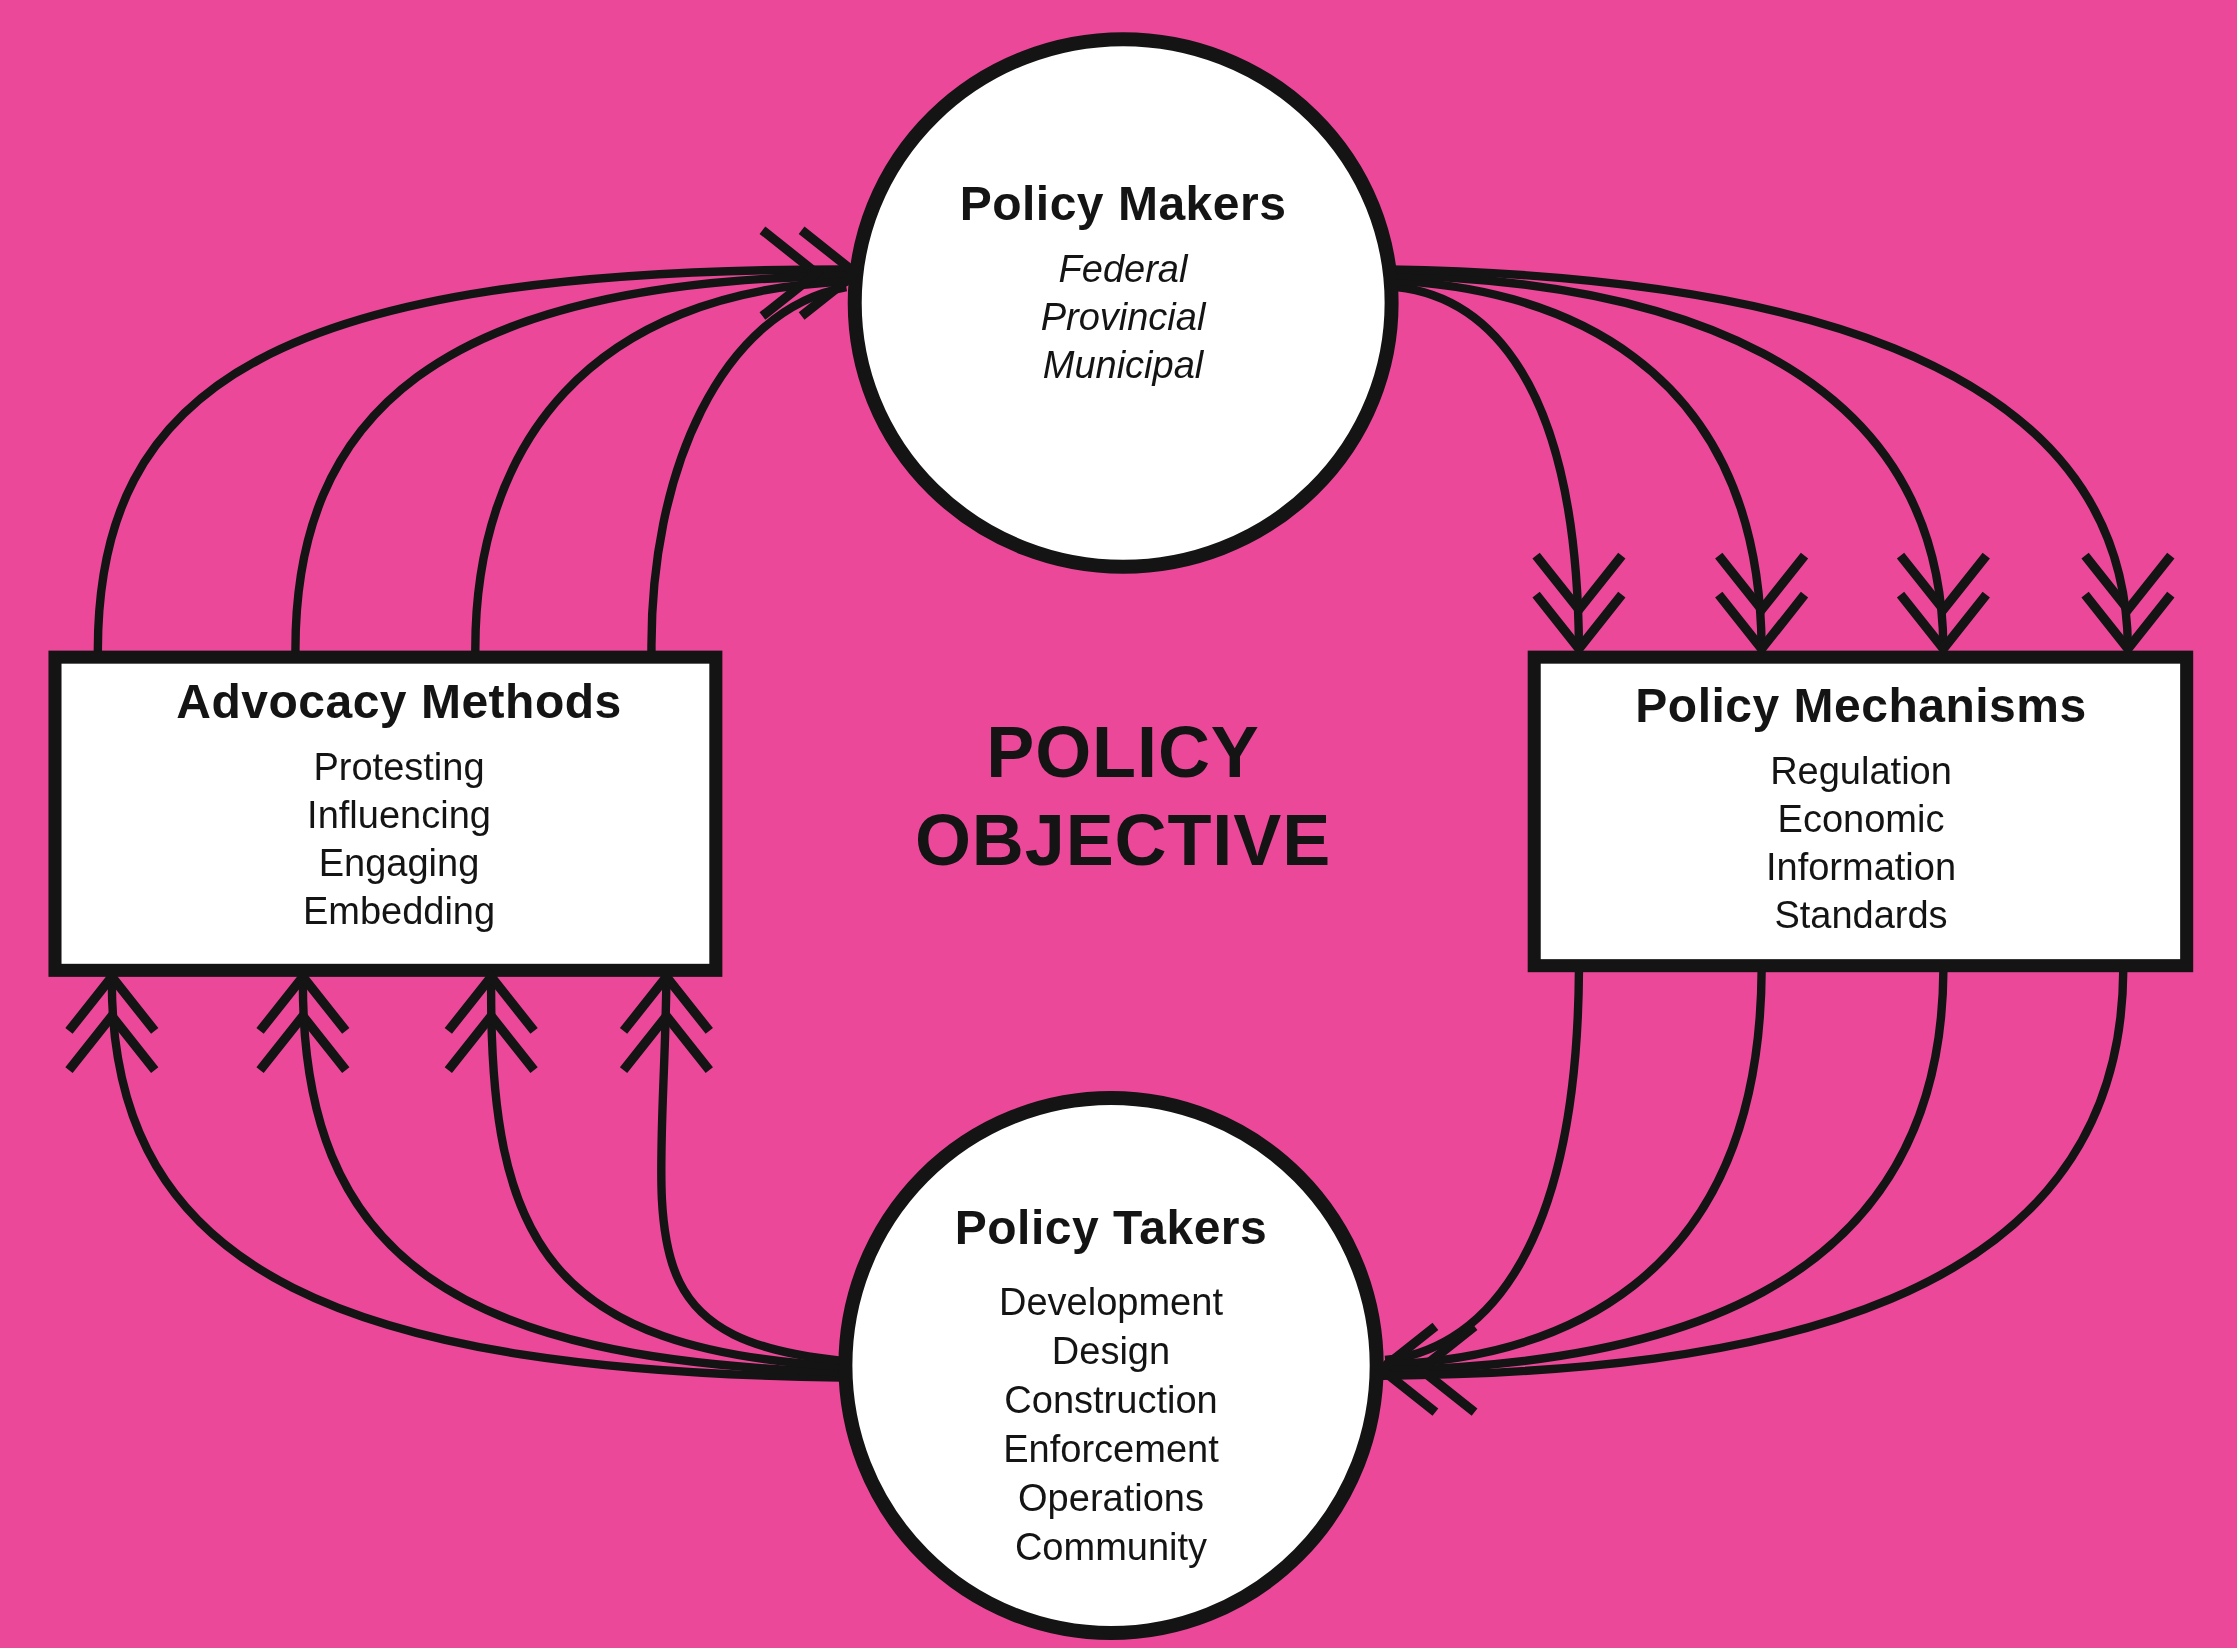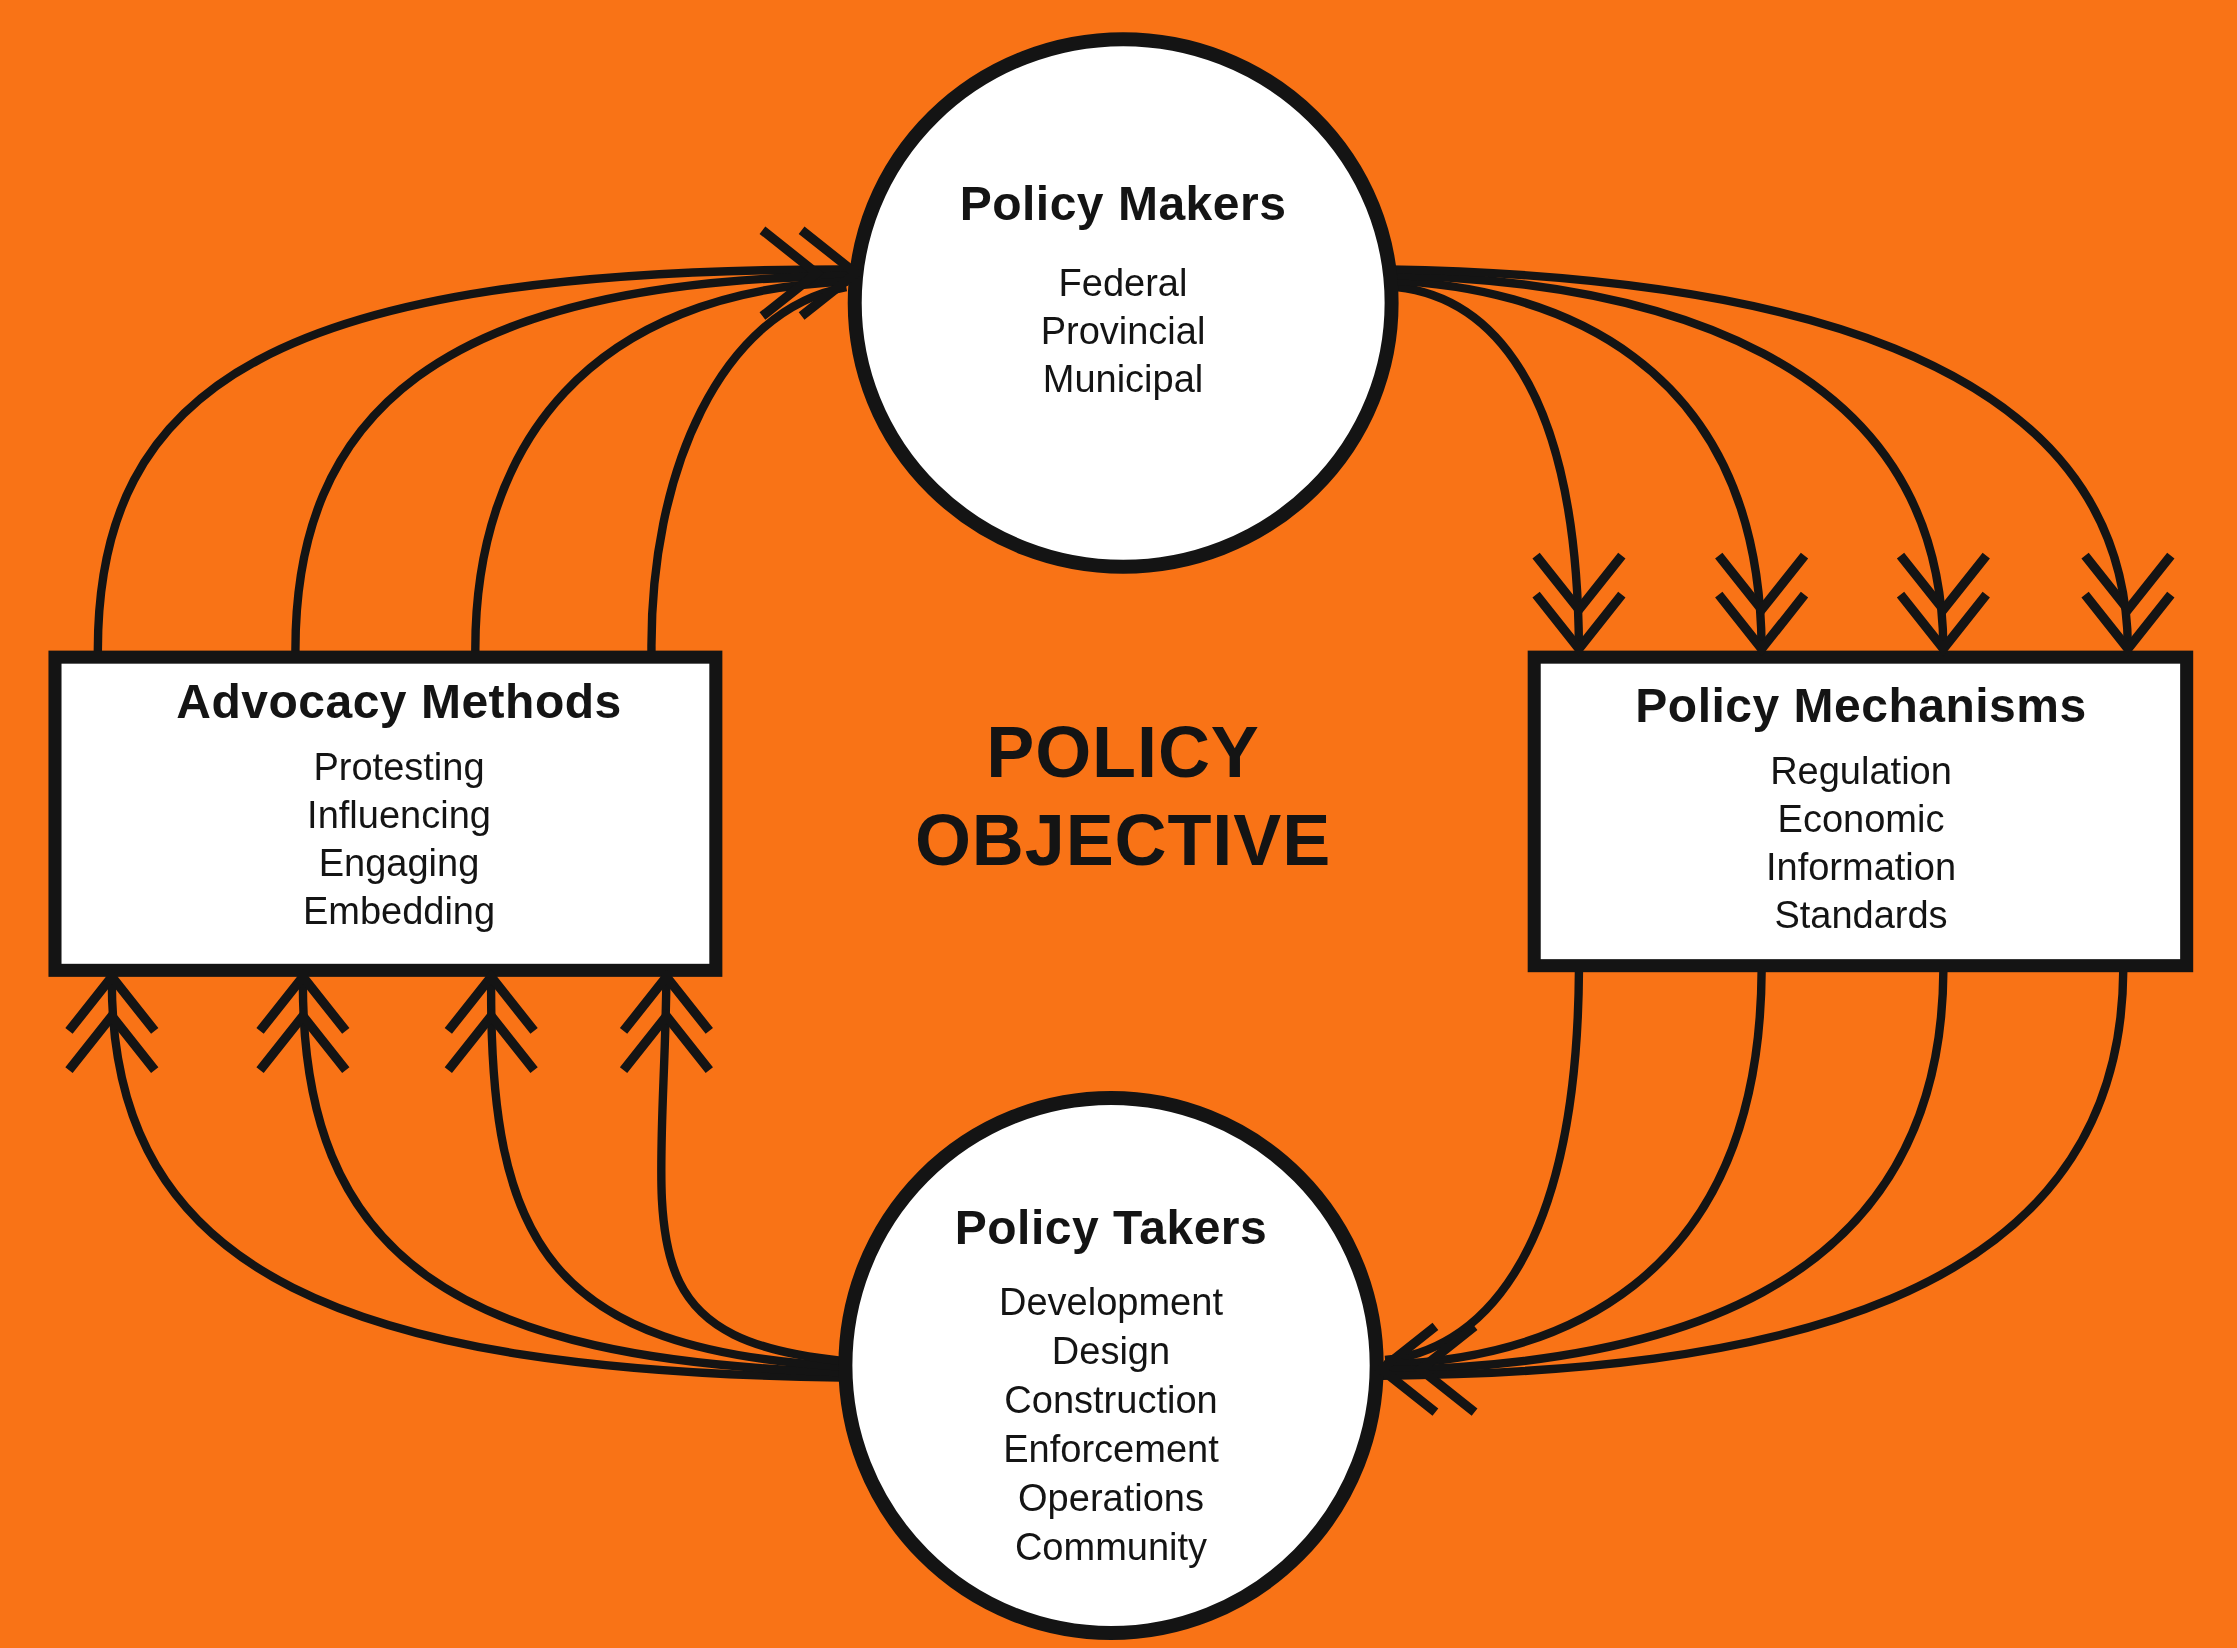--- a/index.html
+++ b/index.html
@@ -4,21 +4,21 @@
 <style>
   html, body {
     margin: 0;
     padding: 0;
     background: #ffffff;
   }
   .canvas {
     position: relative;
     width: 2237px;
     height: 1648px;
-    background: #f97316;
+    background: #ec4899;
     font-family: "Liberation Sans", sans-serif;
     color: #141414;
     overflow: hidden;
   }
   svg.diagram-art {
     position: absolute;
     left: 0;
     top: 0;
   }
   .node-text {
@@ -35,21 +35,21 @@
   }
   .node-items {
     margin-top: 12px;
   }
   .node-item {
     font-size: 38px;
     line-height: 48px;
   }
   .takers .node-item { line-height: 49px; }
   .takers .node-items { margin-top: 21px; }
-  .makers .node-items { margin-top: 26px; }
+  .makers .node-items { margin-top: 12px; font-style: italic; }
   .center-objective {
     position: absolute;
     left: 1123px;
     top: 708px;
     transform: translateX(-50%);
     text-align: center;
     font-weight: bold;
     font-size: 72px;
     line-height: 88px;
     letter-spacing: 0.9px;

